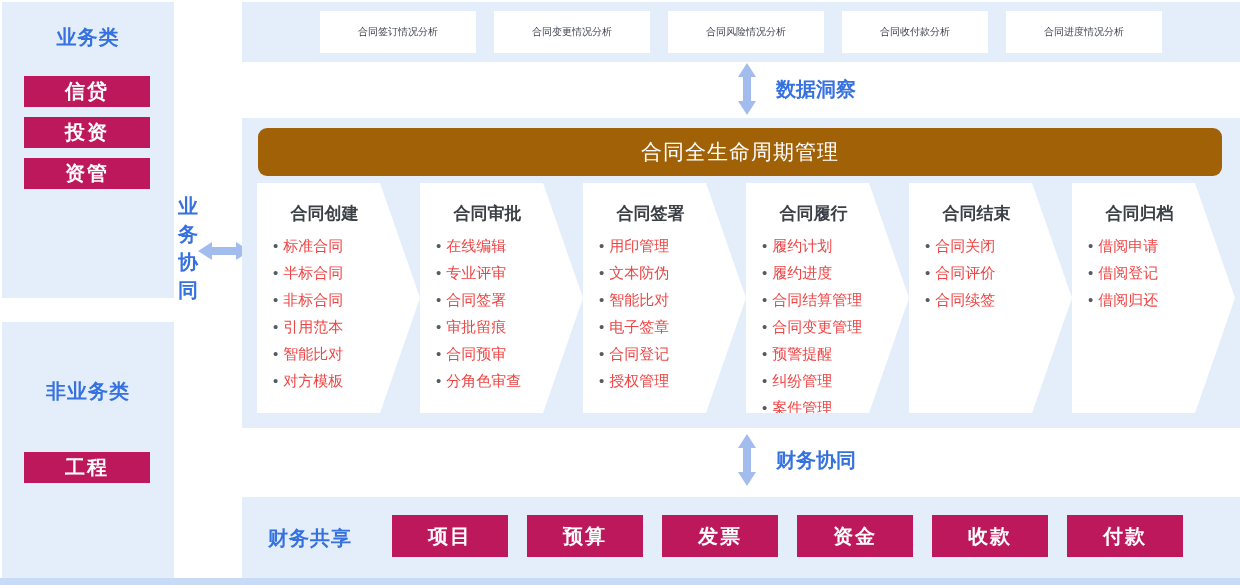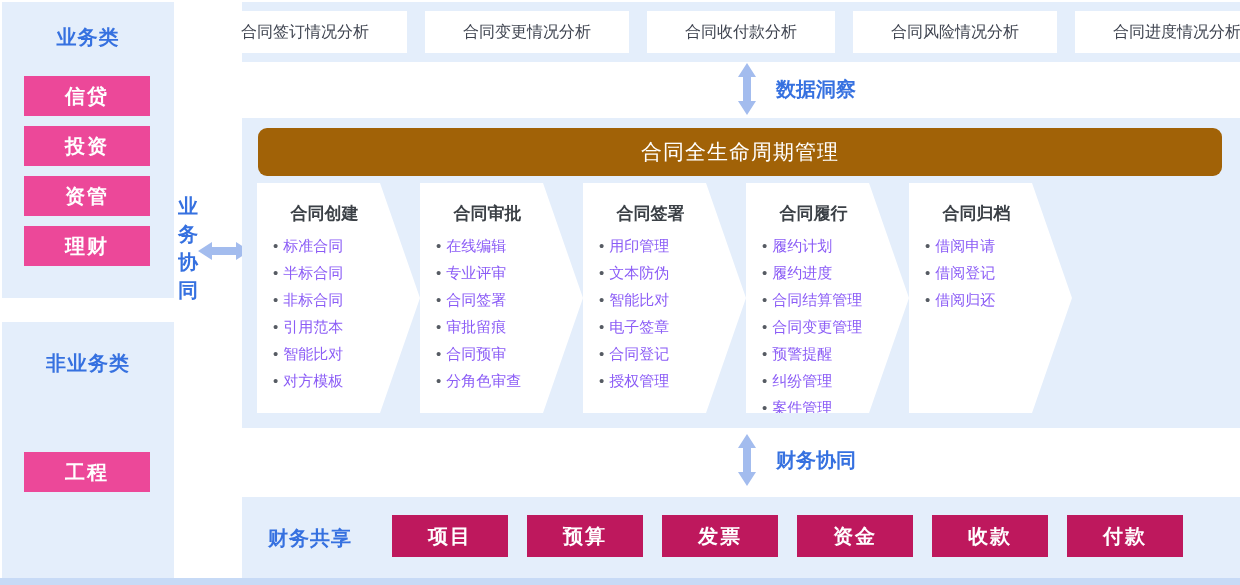--- a/index.html
+++ b/index.html
@@ -11,26 +11,26 @@
   .lightpanel { background:#e4eefb; position:absolute; }
 
   
   .panel-business  { left:2px; top:2px; width:172px; height:296px; }
   .panel-nonbusiness { left:2px; top:322px; width:172px; height:263px; }
   .panel-title {
     text-align:center; color:#3671e0; font-size:20px; font-weight:bold;
     letter-spacing:1px;
   }
   .panel-business .panel-title { padding-top:22px; }
-  .panel-nonbusiness .panel-title { padding-top:28px;font-family:Liberation Mono, monospace; }
+  .panel-nonbusiness .panel-title { padding-top:56px;font-family:Liberation Mono, monospace; }
   .side-btns { position:absolute; left:22px; top:74px; width:126px;
     display:flex; flex-direction:column; gap:10px; }
   .panel-nonbusiness .side-btns { top:130px; }
   .blue-btn {
-    background:#ec4899; color:#ffffff; height:40px; display:flex;
+    background:#be185d; color:#ffffff; height:31px; display:flex;
     align-items:center; justify-content:center; font-size:20px;
     font-weight:bold; letter-spacing:2px;
   }
 
   
   .biz-collab { position:absolute; left:178px; top:192px; width:58px;
     display:flex; flex-direction:row; align-items:center; }
   .collab-text {
     color:#3671e0; font-size:20px; font-weight:bold; line-height:28px;
     text-align:right; width:48px; word-break:break-all;
@@ -39,21 +39,21 @@
     align-items:center; gap:18px; }
   .v-connector.insight { top:63px; }
   .v-connector.finance { top:434px; }
   .v-connector .collab-text { width:auto; white-space:nowrap; }
 
   
   .top-band { left:242px; top:2px; width:998px; height:60px;
     display:flex; align-items:center; justify-content:center; gap:18px; }
   .analysis-box {
     background:#ffffff; height:42px; padding:0 38px; display:flex;
-    align-items:center; justify-content:center; font-size:16px;
+    align-items:center; justify-content:center; font-size:10px;
     color:#3f4450; white-space:nowrap;
   }
 
   
   .main-panel { left:242px; top:118px; width:998px; height:310px; }
   .lifecycle-header {
     position:absolute; left:16px; top:10px; width:964px; height:48px;
     background:#a16207; border-radius:9px; color:#ffffff; font-size:21px;
     display:flex; align-items:center; justify-content:center;
     letter-spacing:1px;
@@ -64,21 +64,21 @@
     clip-path:polygon(0 0, calc(100% - 40px) 0, 100% 50%,
                       calc(100% - 40px) 100%, 0 100%);
     padding:18px 44px 0 16px;
   }
   .stage-title {
     font-size:17px; font-weight:bold; color:#3b4046; text-align:center;
     height:28px; line-height:26px; white-space:nowrap;
   }
   .stage-list { list-style:none; margin-top:3px; }
   .stage-list li {
-    font-size:15px; color:#8b5cf6; line-height:27px; white-space:nowrap;
+    font-size:15px; color:#ef4444; line-height:27px; white-space:nowrap;
   }
   .stage-list li::before { content:"•"; margin-right:5px; color:#565b63; }
 
   
   .bottom-panel { left:242px; top:497px; width:998px; height:88px; }
   .finance-title {
     position:absolute; left:26px; top:28px; color:#3671e0; font-size:20px;
     font-weight:bold; letter-spacing:1px;
   }
   .finance-btns { position:absolute; left:150px; top:18px; display:flex;
@@ -92,21 +92,20 @@
 </style>
 </head>
 <body>
 
 <div class="lightpanel panel-business">
   <div class="panel-title">业务类</div>
   <div class="side-btns">
     <div class="blue-btn">信贷</div>
     <div class="blue-btn">投资</div>
     <div class="blue-btn">资管</div>
-    <div class="blue-btn">理财</div>
   </div>
 </div>
 
 <div class="lightpanel panel-nonbusiness">
   <div class="panel-title">非业务类</div>
   <div class="side-btns">
     <div class="blue-btn">工程</div>
   </div>
 </div>
 
@@ -115,22 +114,22 @@
   <span style="margin-top:6px;">
     <svg width="52" height="22" viewBox="0 0 52 22">
       <polygon points="0,11 14,2 14,7 38,7 38,2 52,11 38,20 38,15 14,15 14,20" fill="#a3bcee"></polygon>
     </svg>
   </span>
 </div>
 
 <div class="lightpanel top-band">
   <div class="analysis-box">合同签订情况分析</div>
   <div class="analysis-box">合同变更情况分析</div>
+  <div class="analysis-box">合同风险情况分析</div>
   <div class="analysis-box">合同收付款分析</div>
-  <div class="analysis-box">合同风险情况分析</div>
   <div class="analysis-box">合同进度情况分析</div>
 </div>
 
 <div class="v-connector insight">
   <span>
     <svg width="22" height="52" viewBox="0 0 22 52">
       <polygon points="11,0 20,14 15,14 15,38 20,38 11,52 2,38 7,38 7,14 2,14" fill="#a3bcee"></polygon>
     </svg>
   </span>
   <div class="collab-text">数据洞察</div>
@@ -182,20 +181,28 @@
         <li>履约计划</li>
         <li>履约进度</li>
         <li>合同结算管理</li>
         <li>合同变更管理</li>
         <li>预警提醒</li>
         <li>纠纷管理</li>
         <li>案件管理</li>
       </ul>
     </div>
 
+    <div class="stage">
+      <div class="stage-title">合同结束</div>
+      <ul class="stage-list">
+        <li>合同关闭</li>
+        <li>合同评价</li>
+        <li>合同续签</li>
+      </ul>
+    </div>
 
     <div class="stage">
       <div class="stage-title">合同归档</div>
       <ul class="stage-list">
         <li>借阅申请</li>
         <li>借阅登记</li>
         <li>借阅归还</li>
       </ul>
     </div>
 

